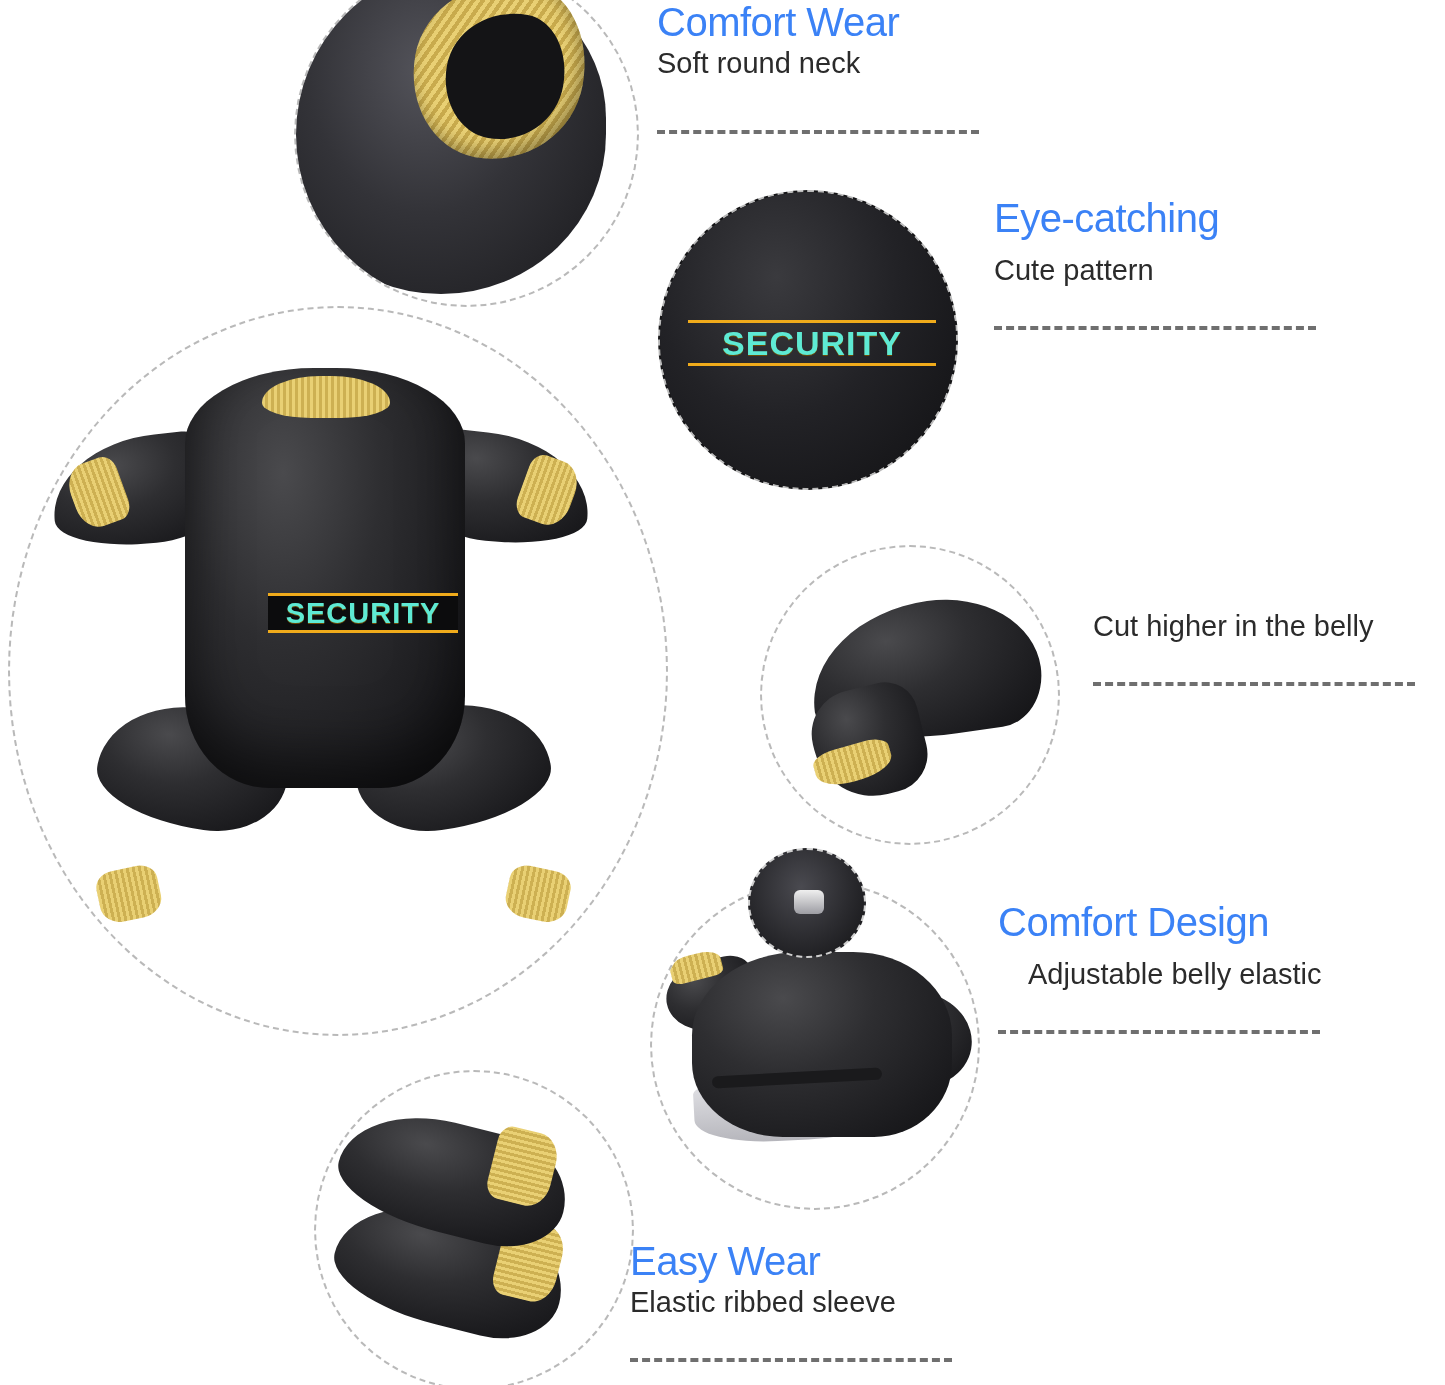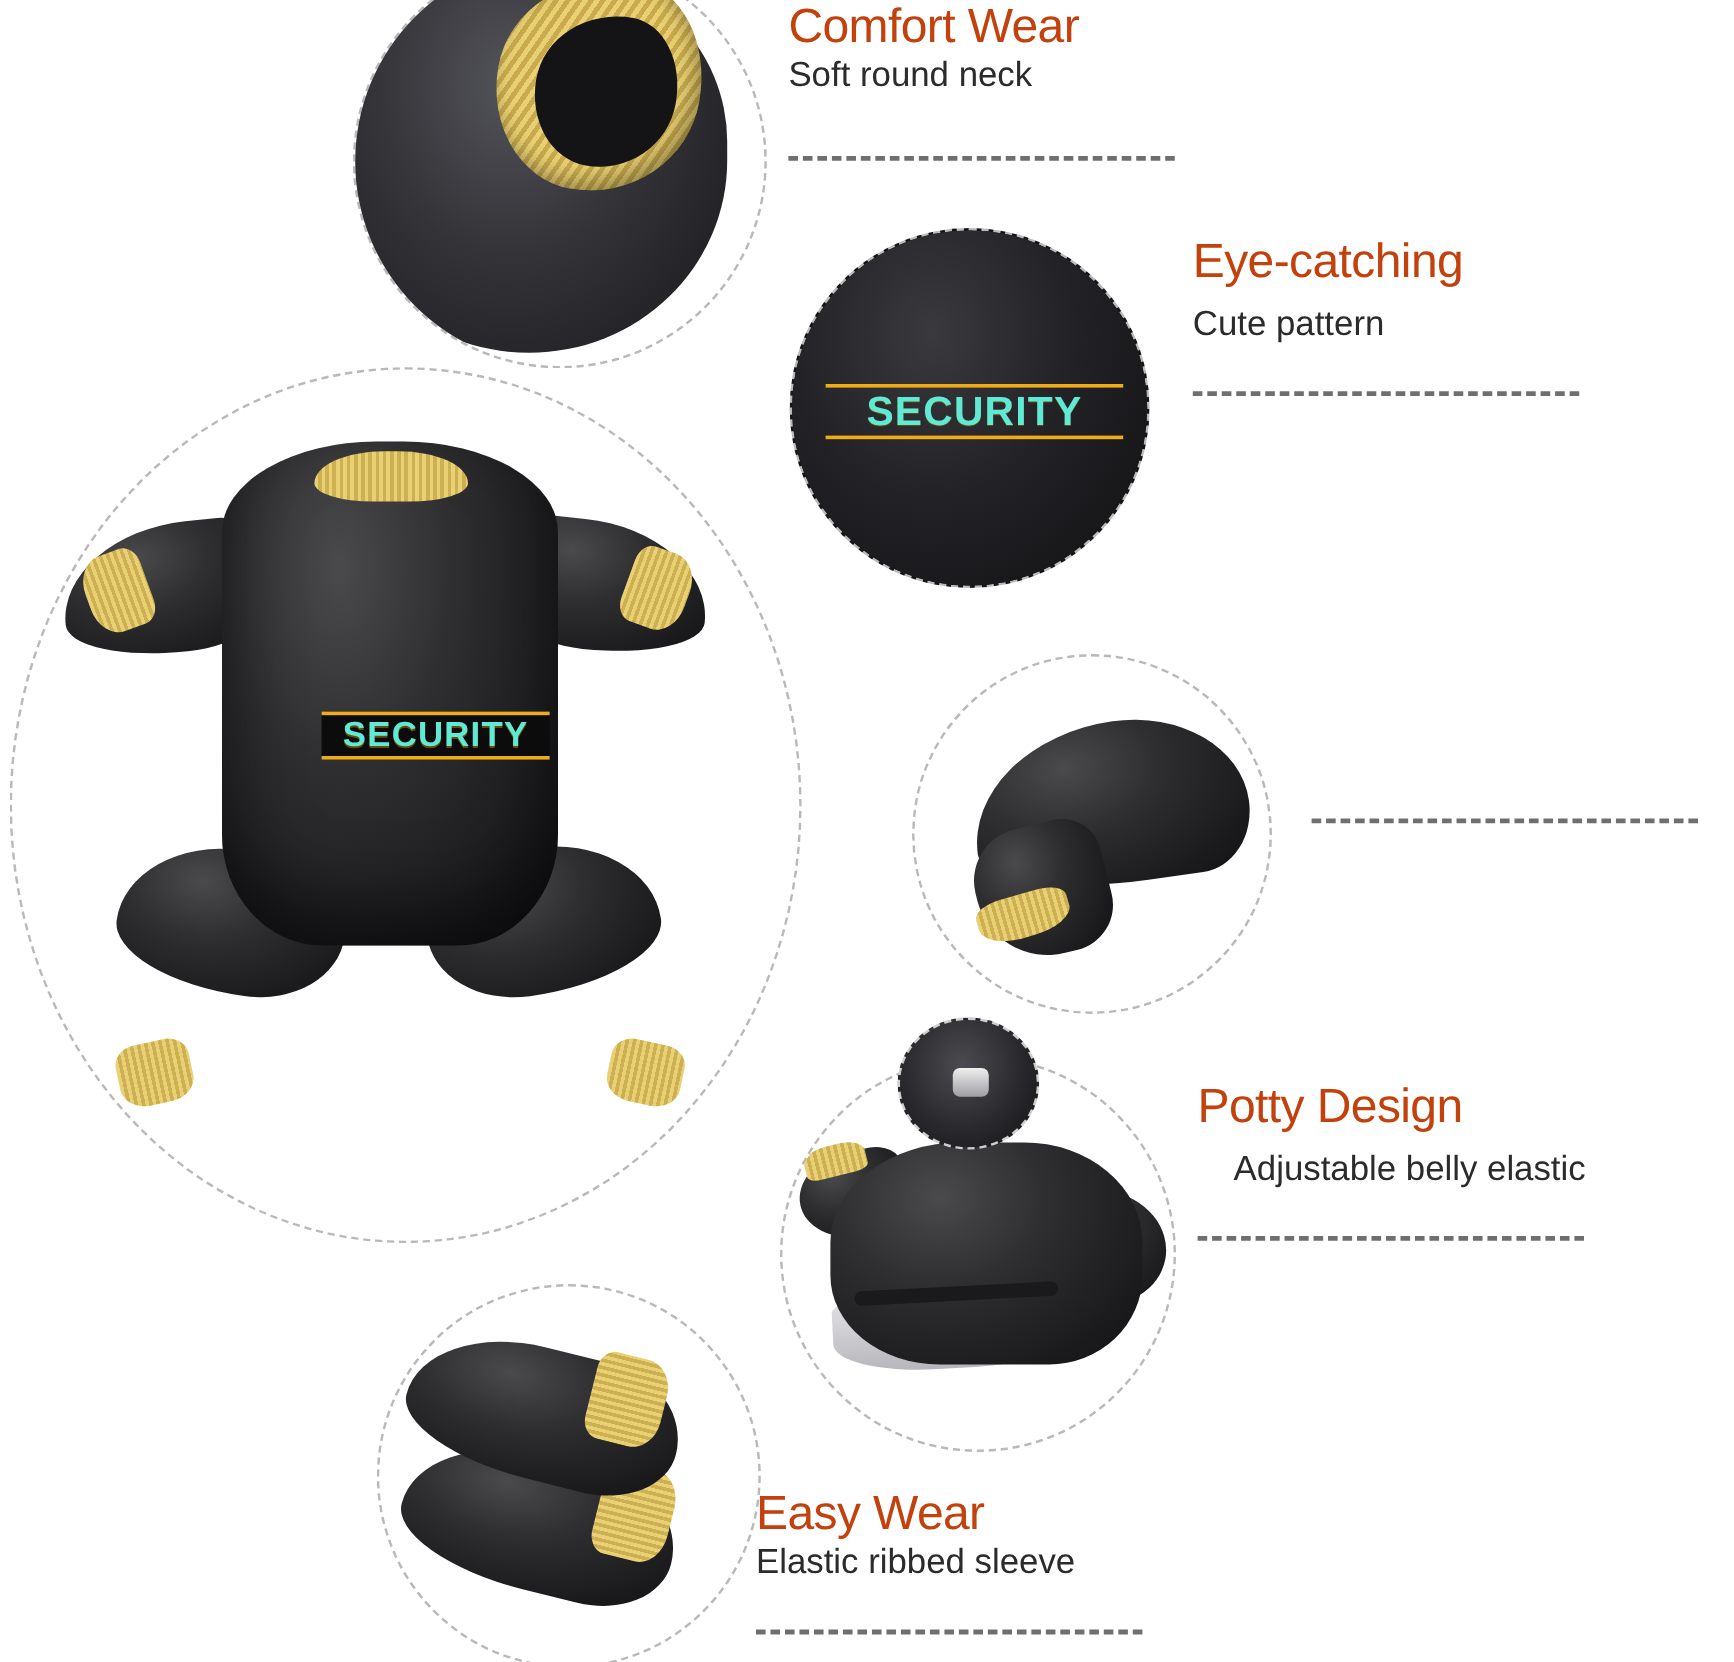--- a/index.html
+++ b/index.html
@@ -21,21 +21,21 @@
     border: 2px dashed #b9b9b9;
     border-radius: 50%;
     overflow: hidden;
     background: #ffffff;
   }
 
   
   .feature-title {
     position: absolute;
     font-size: 40px;
-    color: #c2410c;
+    color: #3b82f6;
     letter-spacing: -0.5px;
     white-space: nowrap;
     font-weight: 400;
   }
   .feature-sub {
     position: absolute;
     font-size: 29px;
     color: #2b2b2b;
     white-space: nowrap;
     font-weight: 400;
@@ -248,36 +248,37 @@
   <div class="feature-sub" style="left:994px; top:254px;">Cute pattern</div>
   <div class="dashline" style="left:994px; top:326px; width:322px;"></div>
 
   <div class="circle" id="belly-circle">
     <div class="b-lining"></div>
     <div class="b-piece fabric"></div>
     <div class="b-piece2 fabric"></div>
     <div class="b-cuff rib"></div>
   </div>
 
+  <div class="feature-sub" style="left:1093px; top:610px;">Cut higher in the belly</div>
   <div class="dashline" style="left:1093px; top:682px; width:322px;"></div>
 
   <div class="circle" id="design-circle">
     <div class="d-sleeve-l fabric"></div>
     <div class="d-sleeve-r fabric"></div>
     <div class="d-cuff-l rib"></div>
     <div class="d-cuff-r rib"></div>
     <div class="d-lining"></div>
     <div class="d-body fabric"></div>
     <div class="d-elastic"></div>
   </div>
   <div class="d-inset" style="position:absolute; left:748px; top:848px; width:118px; height:110px;">
     <div class="d-stopper"></div>
   </div>
 
-  <div class="feature-title" style="left:998px; top:900px;">Potty Design</div>
+  <div class="feature-title" style="left:998px; top:900px;">Comfort Design</div>
   <div class="feature-sub" style="left:1028px; top:958px;">Adjustable belly elastic</div>
   <div class="dashline" style="left:998px; top:1030px; width:322px;"></div>
 
   <div class="circle" id="sleeve-circle">
     <div class="s-arm2 fabric"></div>
     <div class="s-cuff2 rib-h"></div>
     <div class="s-arm1 fabric"></div>
     <div class="s-cuff1 rib-h"></div>
   </div>
 

